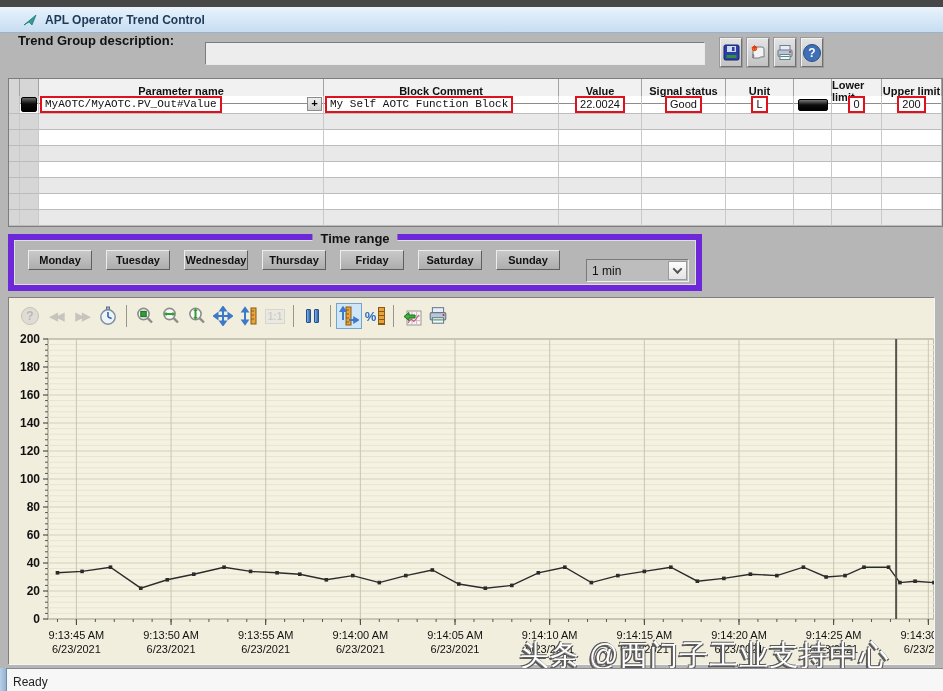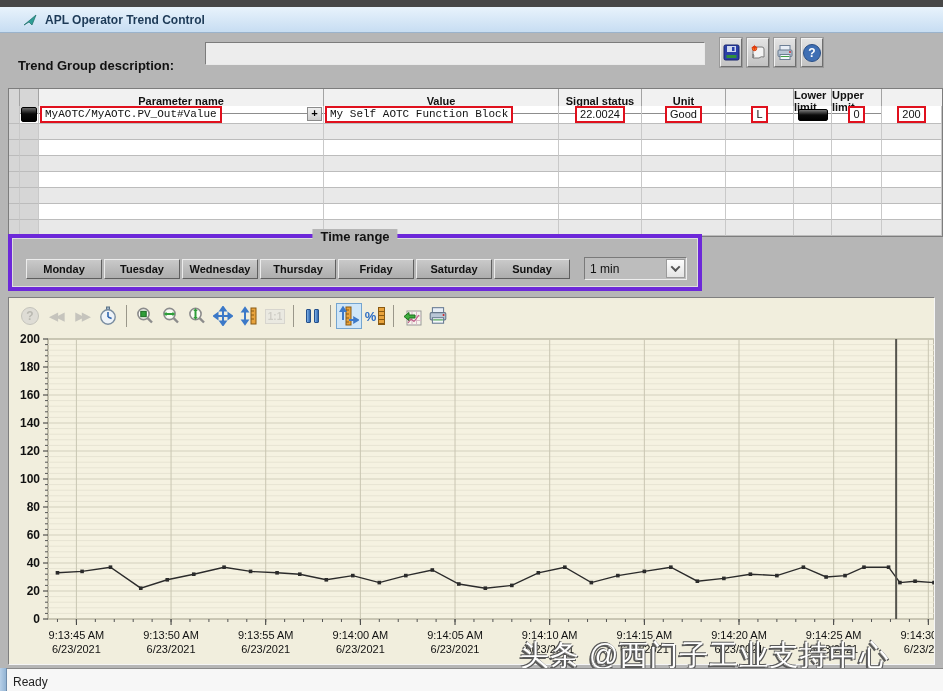--- a/index.html
+++ b/index.html
@@ -17,30 +17,30 @@
   }
   #titlebar .ttl { font-size:12px; font-weight:bold; color:#1d3a57; margin-left:7px; }
   #left-strip { position:absolute; left:0; top:33px; width:7px; height:658px;
     background:linear-gradient(90deg,#b7cfe7,#93b4d4); border-right:1px solid #6f8cab; }
   #body { position:absolute; left:0; top:33px; width:943px; height:635px; background:#b6b6b6; }
   #statusbar { position:absolute; left:7px; top:668px; width:936px; height:27px;
     background:#f7f7f7; border-top:1px solid #8a8a8a; font-size:12px; color:#222;
     display:flex; align-items:center; padding-left:6px; }
 
   
-  #desc-label { position:absolute; left:18px; top:25px; font-size:13px; font-weight:bold; color:#111; }
+  #desc-label { position:absolute; left:18px; top:0; font-size:13px; font-weight:bold; color:#111; }
   #desc-input { position:absolute; left:205px; top:9px; width:500px; height:23px;
     background:#ededed; border:1px solid #7c7c7c; border-bottom-color:#e9e9e9; border-right-color:#e9e9e9;
     font-size:12px; padding:0 4px; }
   .tb-btn { position:absolute; top:5px; width:22px; height:29px; background:linear-gradient(#e3e3e3,#c2c2c2);
     border:1px solid #6f6f6f; border-top-color:#f2f2f2; border-left-color:#f2f2f2;
     box-shadow:0 0 0 1px #9a9a9a; display:flex; align-items:center; justify-content:center; cursor:pointer; }
 
   
-  #table { position:absolute; left:8px; top:45px; width:935px; border:1px solid #7d7d7d; background:#6d28d9;margin-top:10px; }
+  #table { position:absolute; left:8px; top:45px; width:935px; border:1px solid #7d7d7d; background:#6d28d9; }
   .trow { display:grid; grid-template-columns:11px 19px 285px 235px 83px 84px 68px 38px 50px minmax(0,1fr); }
   .trow.hdr { background:#f1f1f1; height:17px; }
   .trow.hdr .tcell { font-size:11px; font-weight:bold; color:#111; display:flex; align-items:center; justify-content:center;
     border-right:1px solid #a3a3a3; border-bottom:1px solid #8d8d8d; }
   .trow.data { height:18px; background:#fff; }
   .trow.data .tcell { border-right:1px solid #c6c6c6; border-bottom:1px solid #bdbdbd;
     font-size:11px; display:flex; align-items:center; }
   .trow.empty { height:16px; }
   .trow.empty .tcell { border-right:1px solid #c9c9c9; border-bottom:1px solid #bcbcbc; }
   .trow.empty.odd  { background:#e9e9e9; }
@@ -50,24 +50,24 @@
     border:1px solid #000; border-radius:2px; }
   .redbox { border:2px solid #e0101d; background:#fff; padding:0 3px; line-height:13px; font-size:11px; color:#111; white-space:nowrap; }
   .cell-param { justify-content:flex-start; padding-left:1px; position:relative;font-family:Liberation Mono, monospace; }
   .plus-btn { position:absolute; right:1px; top:1px; width:15px; height:14px; font-size:11px; font-weight:bold;
     background:linear-gradient(#efefef,#cfcfcf); border:1px solid #8b8b8b; display:flex; align-items:center; justify-content:center; cursor:pointer; }
   .cell-center { justify-content:center; }
   .swatch { width:30px; height:12px; margin:0 auto; background:linear-gradient(#777,#0b0b0b 50%,#000); border:1px solid #000; border-radius:2px; }
 
   
   #timerange { position:absolute; left:8px; top:201px; width:694px; height:57px;
-    border:4px solid #6d28d9; box-shadow:inset 0 0 0 1px #dedede; }
+    border:6px solid #6d28d9; box-shadow:inset 0 0 0 1px #dedede; }
   #tr-legend { position:absolute; left:50%; top:-9px; transform:translateX(-50%);
     background:#b6b6b6; padding:0 8px; font-size:13px; font-weight:bold; color:#111; }
-  .day-btn { position:absolute; top:21px; height:20px; width:76px;
+  .day-btn { position:absolute; top:10px; height:20px; width:64px;
     background:linear-gradient(#c9c9c9,#adadad); border:1px solid #5f5f5f;
     border-top-color:#ececec; border-left-color:#ececec;
     font-size:11px; font-weight:bold; color:#111; display:flex; align-items:center; justify-content:center; cursor:pointer; }
   #interval-combo { position:absolute; left:572px; top:19px; width:103px; height:23px;
     background:#bdbdbd; border:1px solid #7a7a7a; border-bottom-color:#eee; border-right-color:#eee;
     font-size:12px; color:#111; display:flex; align-items:center; padding-left:5px; cursor:pointer; }
   #interval-combo .drop { position:absolute; right:1px; top:1px; bottom:1px; width:19px;
     background:linear-gradient(#fdfdfd,#e4e4e4); border:1px solid #9b9b9b; display:flex; align-items:center; justify-content:center; }
   #interval-combo .chev { width:7px; height:7px; border-right:2px solid #555; border-bottom:2px solid #555; transform:rotate(45deg) translate(-1px,-1px); }
 
@@ -144,20 +144,21 @@
     </div>
     <div class="tb-btn" style="left:801px">
       <span class="qcircle blue">?</span>
     </div>
 
     <div id="table">
       <div class="trow hdr">
         <div class="tcell gray"></div>
         <div class="tcell gray"></div>
         <div class="tcell">Parameter name</div>
+        <div class="tcell">Block Comment</div>
         <div class="tcell">Value</div>
         <div class="tcell">Signal status</div>
         <div class="tcell">Unit</div>
         <div class="tcell"></div>
         <div class="tcell">Lower limit</div>
         <div class="tcell">Upper limit</div>
       </div>
       <div class="trow data">
         <div class="tcell gray"></div>
         <div class="tcell" style="padding:1px">

